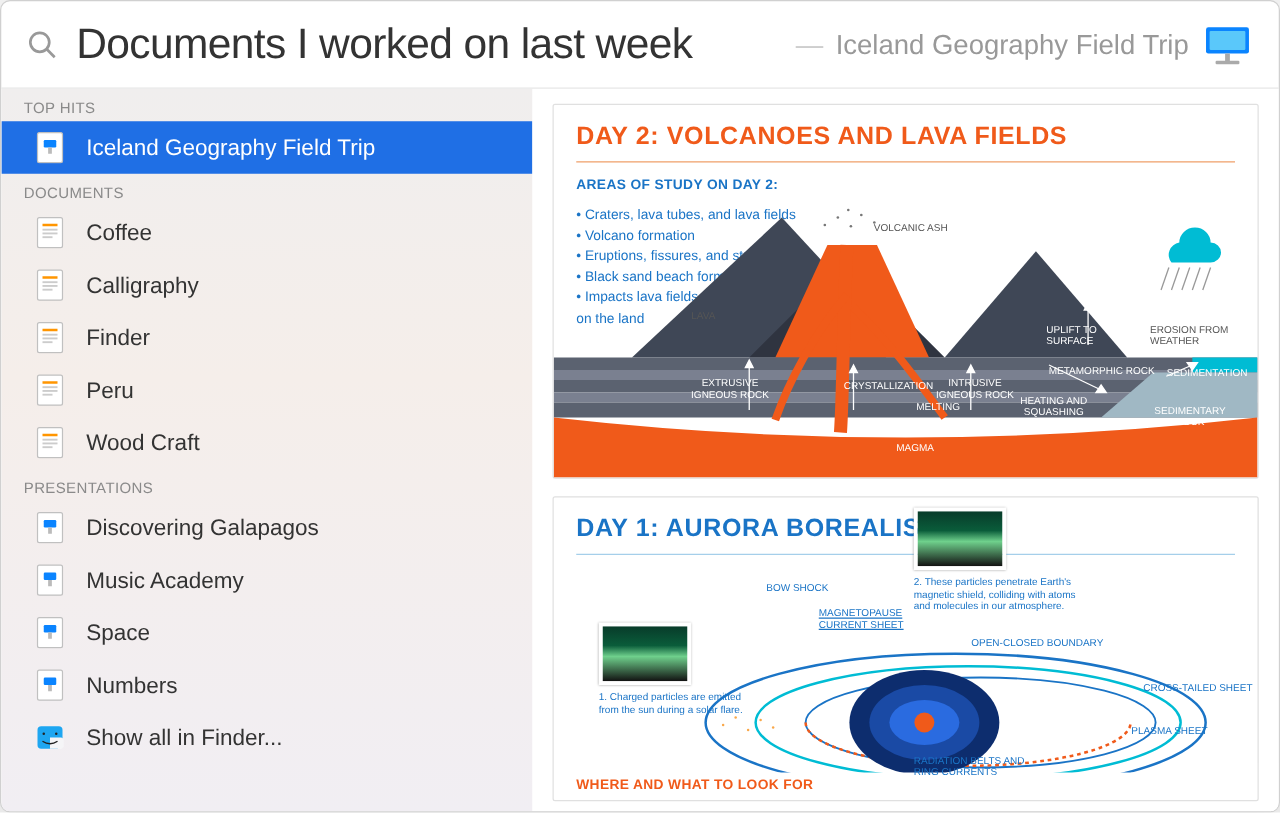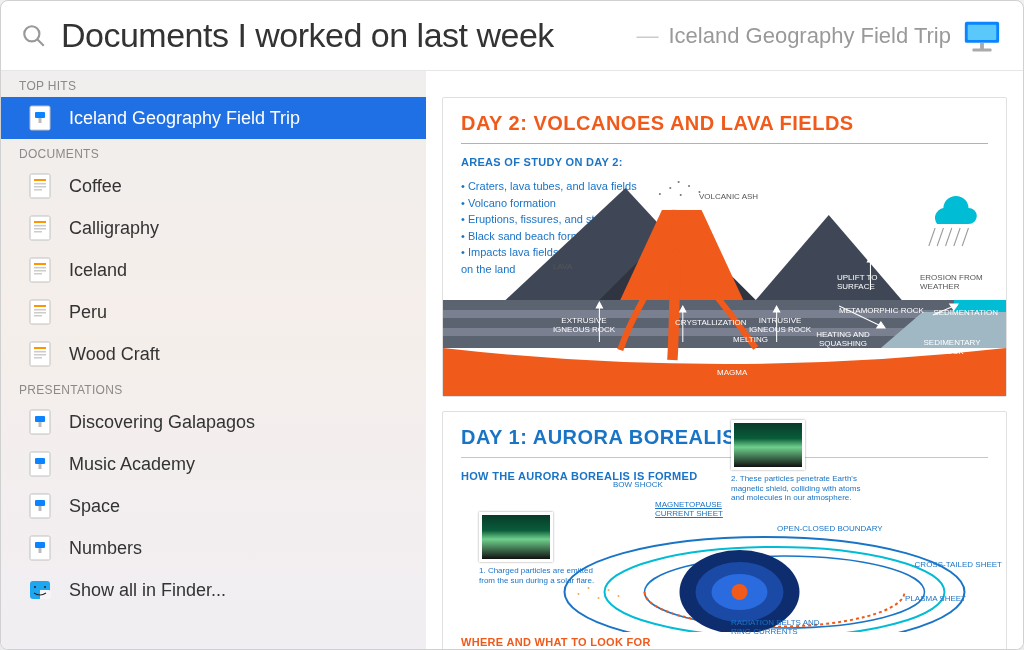--- a/index.html
+++ b/index.html
@@ -231,21 +231,21 @@
       <div class="result-row">
         <span class="file-icon">
             <svg width="22" height="26" viewBox="0 0 22 26">
               <rect x="1" y="1" width="20" height="24" rx="1.5" fill="#fff" stroke="#c0c0c0"></rect>
               <rect x="5" y="6" width="12" height="2" fill="#ff9500"></rect>
               <rect x="5" y="10" width="12" height="1.5" fill="#ccc"></rect>
               <rect x="5" y="13" width="12" height="1.5" fill="#ccc"></rect>
               <rect x="5" y="16" width="8" height="1.5" fill="#ccc"></rect>
             </svg>
           </span>
-        <span>Iceland</span>
+        <span>Finder</span>
       </div>
       <div class="result-row">
         <span class="file-icon">
             <svg width="22" height="26" viewBox="0 0 22 26">
               <rect x="1" y="1" width="20" height="24" rx="1.5" fill="#fff" stroke="#c0c0c0"></rect>
               <rect x="5" y="6" width="12" height="2" fill="#ff9500"></rect>
               <rect x="5" y="10" width="12" height="1.5" fill="#ccc"></rect>
               <rect x="5" y="13" width="12" height="1.5" fill="#ccc"></rect>
               <rect x="5" y="16" width="8" height="1.5" fill="#ccc"></rect>
             </svg>
@@ -316,21 +316,21 @@
               <circle cx="16" cy="8" r="1" fill="#222"></circle>
               <path d="M5 14q6 4 12 0" stroke="#222" fill="none" stroke-width="1.2"></path>
             </svg>
         </span>
         <span>Show all in Finder...</span>
       </div>
     </div>
 
     <div class="preview">
 
-      <div class="preview-slide" style="height:300px;margin-top:14px;">
+      <div class="preview-slide" style="height:300px;">
         <div class="slide-title">DAY 2: VOLCANOES AND LAVA FIELDS</div>
         <hr class="slide-rule">
         <div class="slide-sub">AREAS OF STUDY ON DAY 2:</div>
         <ul class="bullets">
           <li>Craters, lava tubes, and lava fields</li>
           <li>Volcano formation</li>
           <li>Eruptions, fissures, and structure</li>
           <li>Black sand beach formation</li>
           <li>Impacts lava fields and volcanoes have on the land</li>
         </ul>
@@ -402,21 +402,20 @@
           <span class="diag-label white" style="top:155px;left:290px;">MELTING</span>
           <span class="diag-label white" style="top:150px;left:370px;width:60px;text-align:center;">HEATING AND SQUASHING</span>
           <span class="diag-label white" style="top:158px;right:24px;width:60px;text-align:center;">SEDIMENTARY ROCK</span>
           <span class="diag-label white" style="top:188px;left:274px;">MAGMA</span>
         </div>
       </div>
 
       <div class="preview-slide" style="height:244px;margin-bottom:0;">
         <div class="slide-title blue">DAY 1: AURORA BOREALIS</div>
         <hr class="slide-rule blue">
-        <div class="slide-sub">HOW THE AURORA BOREALIS IS FORMED</div>
 
         <div style="position:absolute;top:60px;left:120px;right:0;height:160px;">
           <svg width="100%" height="100%" viewBox="0 0 420 160">
             <ellipse cx="190" cy="120" rx="200" ry="55" fill="none" stroke="#1a74c6" stroke-width="2"></ellipse>
             <ellipse cx="200" cy="120" rx="170" ry="45" fill="none" stroke="#00bcd4" stroke-width="2"></ellipse>
             <ellipse cx="210" cy="120" rx="140" ry="36" fill="none" stroke="#1a74c6" stroke-width="1.5"></ellipse>
             <path d="M70 120 a120 32 0 0 0 260 0" fill="none" stroke="#f05a1a" stroke-width="2" stroke-dasharray="3 3"></path>
             <ellipse cx="165" cy="120" rx="60" ry="42" fill="#0d2d6e"></ellipse>
             <ellipse cx="165" cy="120" rx="44" ry="30" fill="#1a4aa5"></ellipse>
             <ellipse cx="165" cy="120" rx="28" ry="18" fill="#2a6be0"></ellipse>

